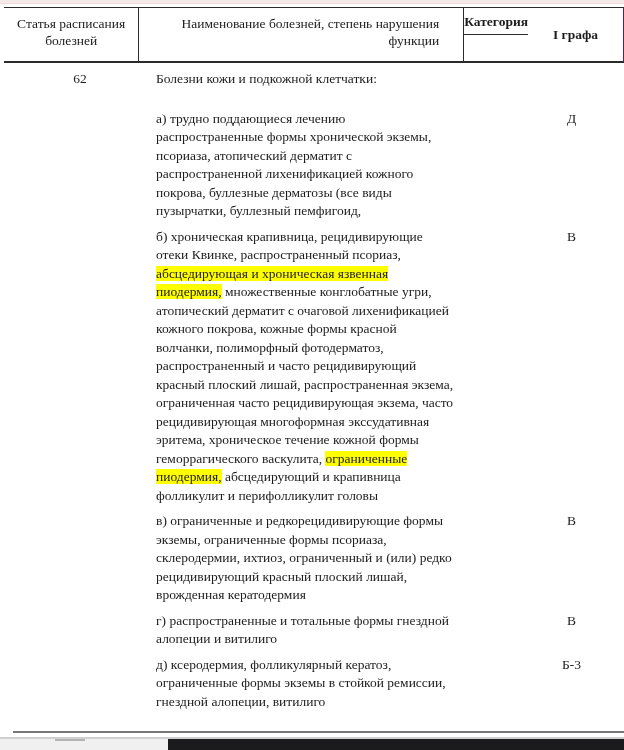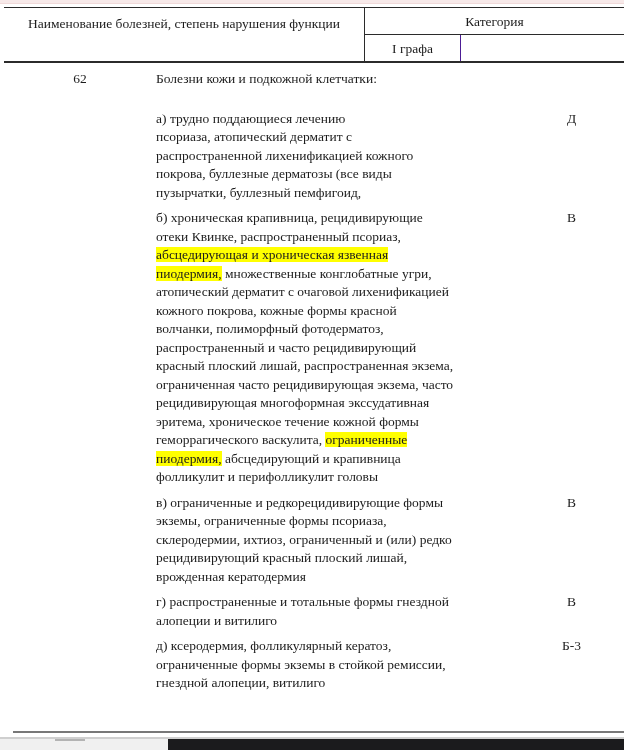--- a/index.html
+++ b/index.html
@@ -39,21 +39,21 @@
     padding-top: 7px;
   }
   .th-disease {
     width: 361px;
     border-right: 1px solid #2b2b2b;
     display: flex; justify-content: center;
     text-align: right;
     padding: 7px 24px 0 24px;
     box-sizing: border-box;
   }
-  .th-cat-group { flex: 1; display: flex; flex-direction: column; }
+  .th-cat-group { flex: 1; display: flex; flex-direction: row; font-weight: bold; }
   .th-cat {
     height: 26px;
     border-bottom: 1px solid #2b2b2b;
     display: flex; align-items: center; justify-content: center;
   }
   .th-sub { flex: 1; display: flex; }
   .th-grafa {
     width: 95px;
     border-right: 1px solid #4c1d95;
     display: flex; align-items: center; justify-content: center;
@@ -95,38 +95,40 @@
   .strip-right { flex: 1; background: #1b1b1d; }
 </style>
 </head>
 <body>
 
 <div class="page">
   <div class="top-strip"></div>
 
   <div class="tbl">
     <div class="thead">
+      <div class="th-article">Статья расписания болезней</div>
       <div class="th-disease">Наименование болезней, степень нарушения функции</div>
       <div class="th-cat-group">
         <div class="th-cat">Категория</div>
         <div class="th-sub">
           <div class="th-grafa">I графа</div>
           <div class="th-sliver"></div>
         </div>
       </div>
     </div>
 
     <div class="tbody">
       <div class="td-article">62</div>
       <div class="td-content">
         <div class="para intro">Болезни кожи и подкожной клетчатки:</div>
         <div id="items">
             <div class="para-row">
               <div class="para-text">
                 <div class="line"><span>а) трудно поддающиеся лечению</span></div>
+                <div class="line"><span>распространенные формы хронической экземы,</span></div>
                 <div class="line"><span>псориаза, атопический дерматит с</span></div>
                 <div class="line"><span>распространенной лихенификацией кожного</span></div>
                 <div class="line"><span>покрова, буллезные дерматозы (все виды</span></div>
                 <div class="line"><span>пузырчатки, буллезный пемфигоид,</span></div>
               </div>
               <div class="para-cat">Д</div>
             </div>
             <div class="para-row">
               <div class="para-text">
                 <div class="line"><span>б) хроническая крапивница, рецидивирующие</span></div>

